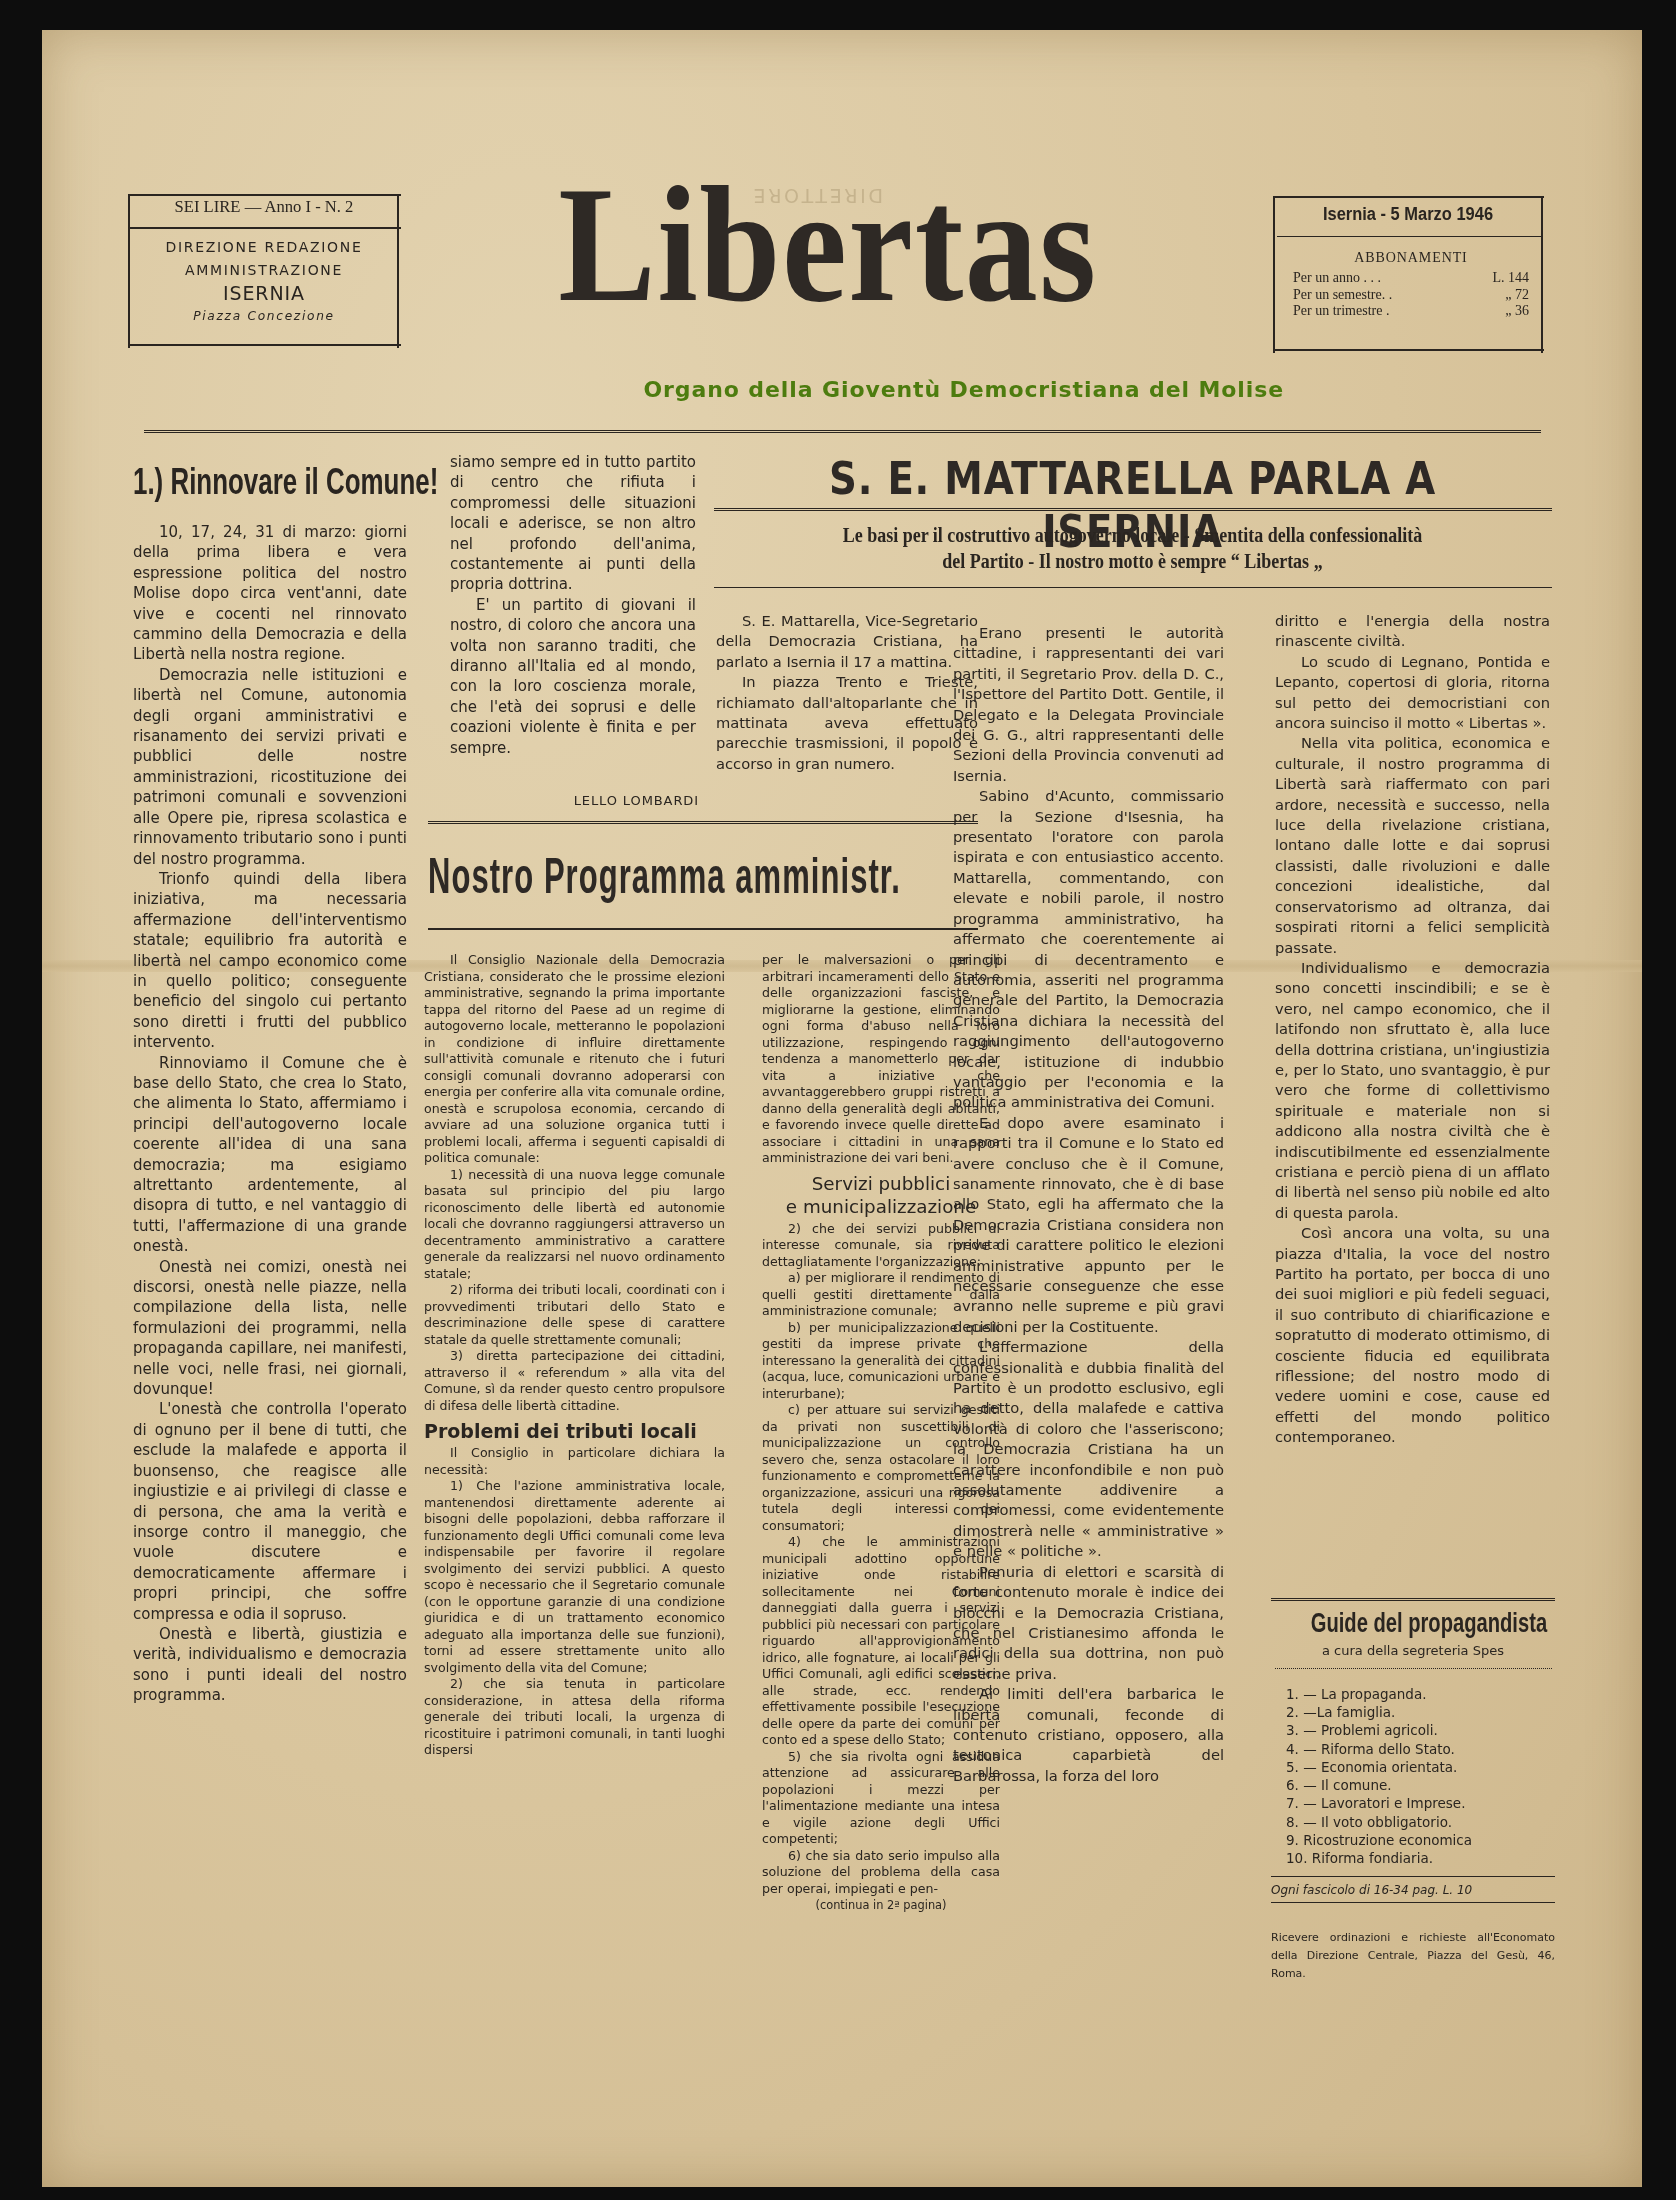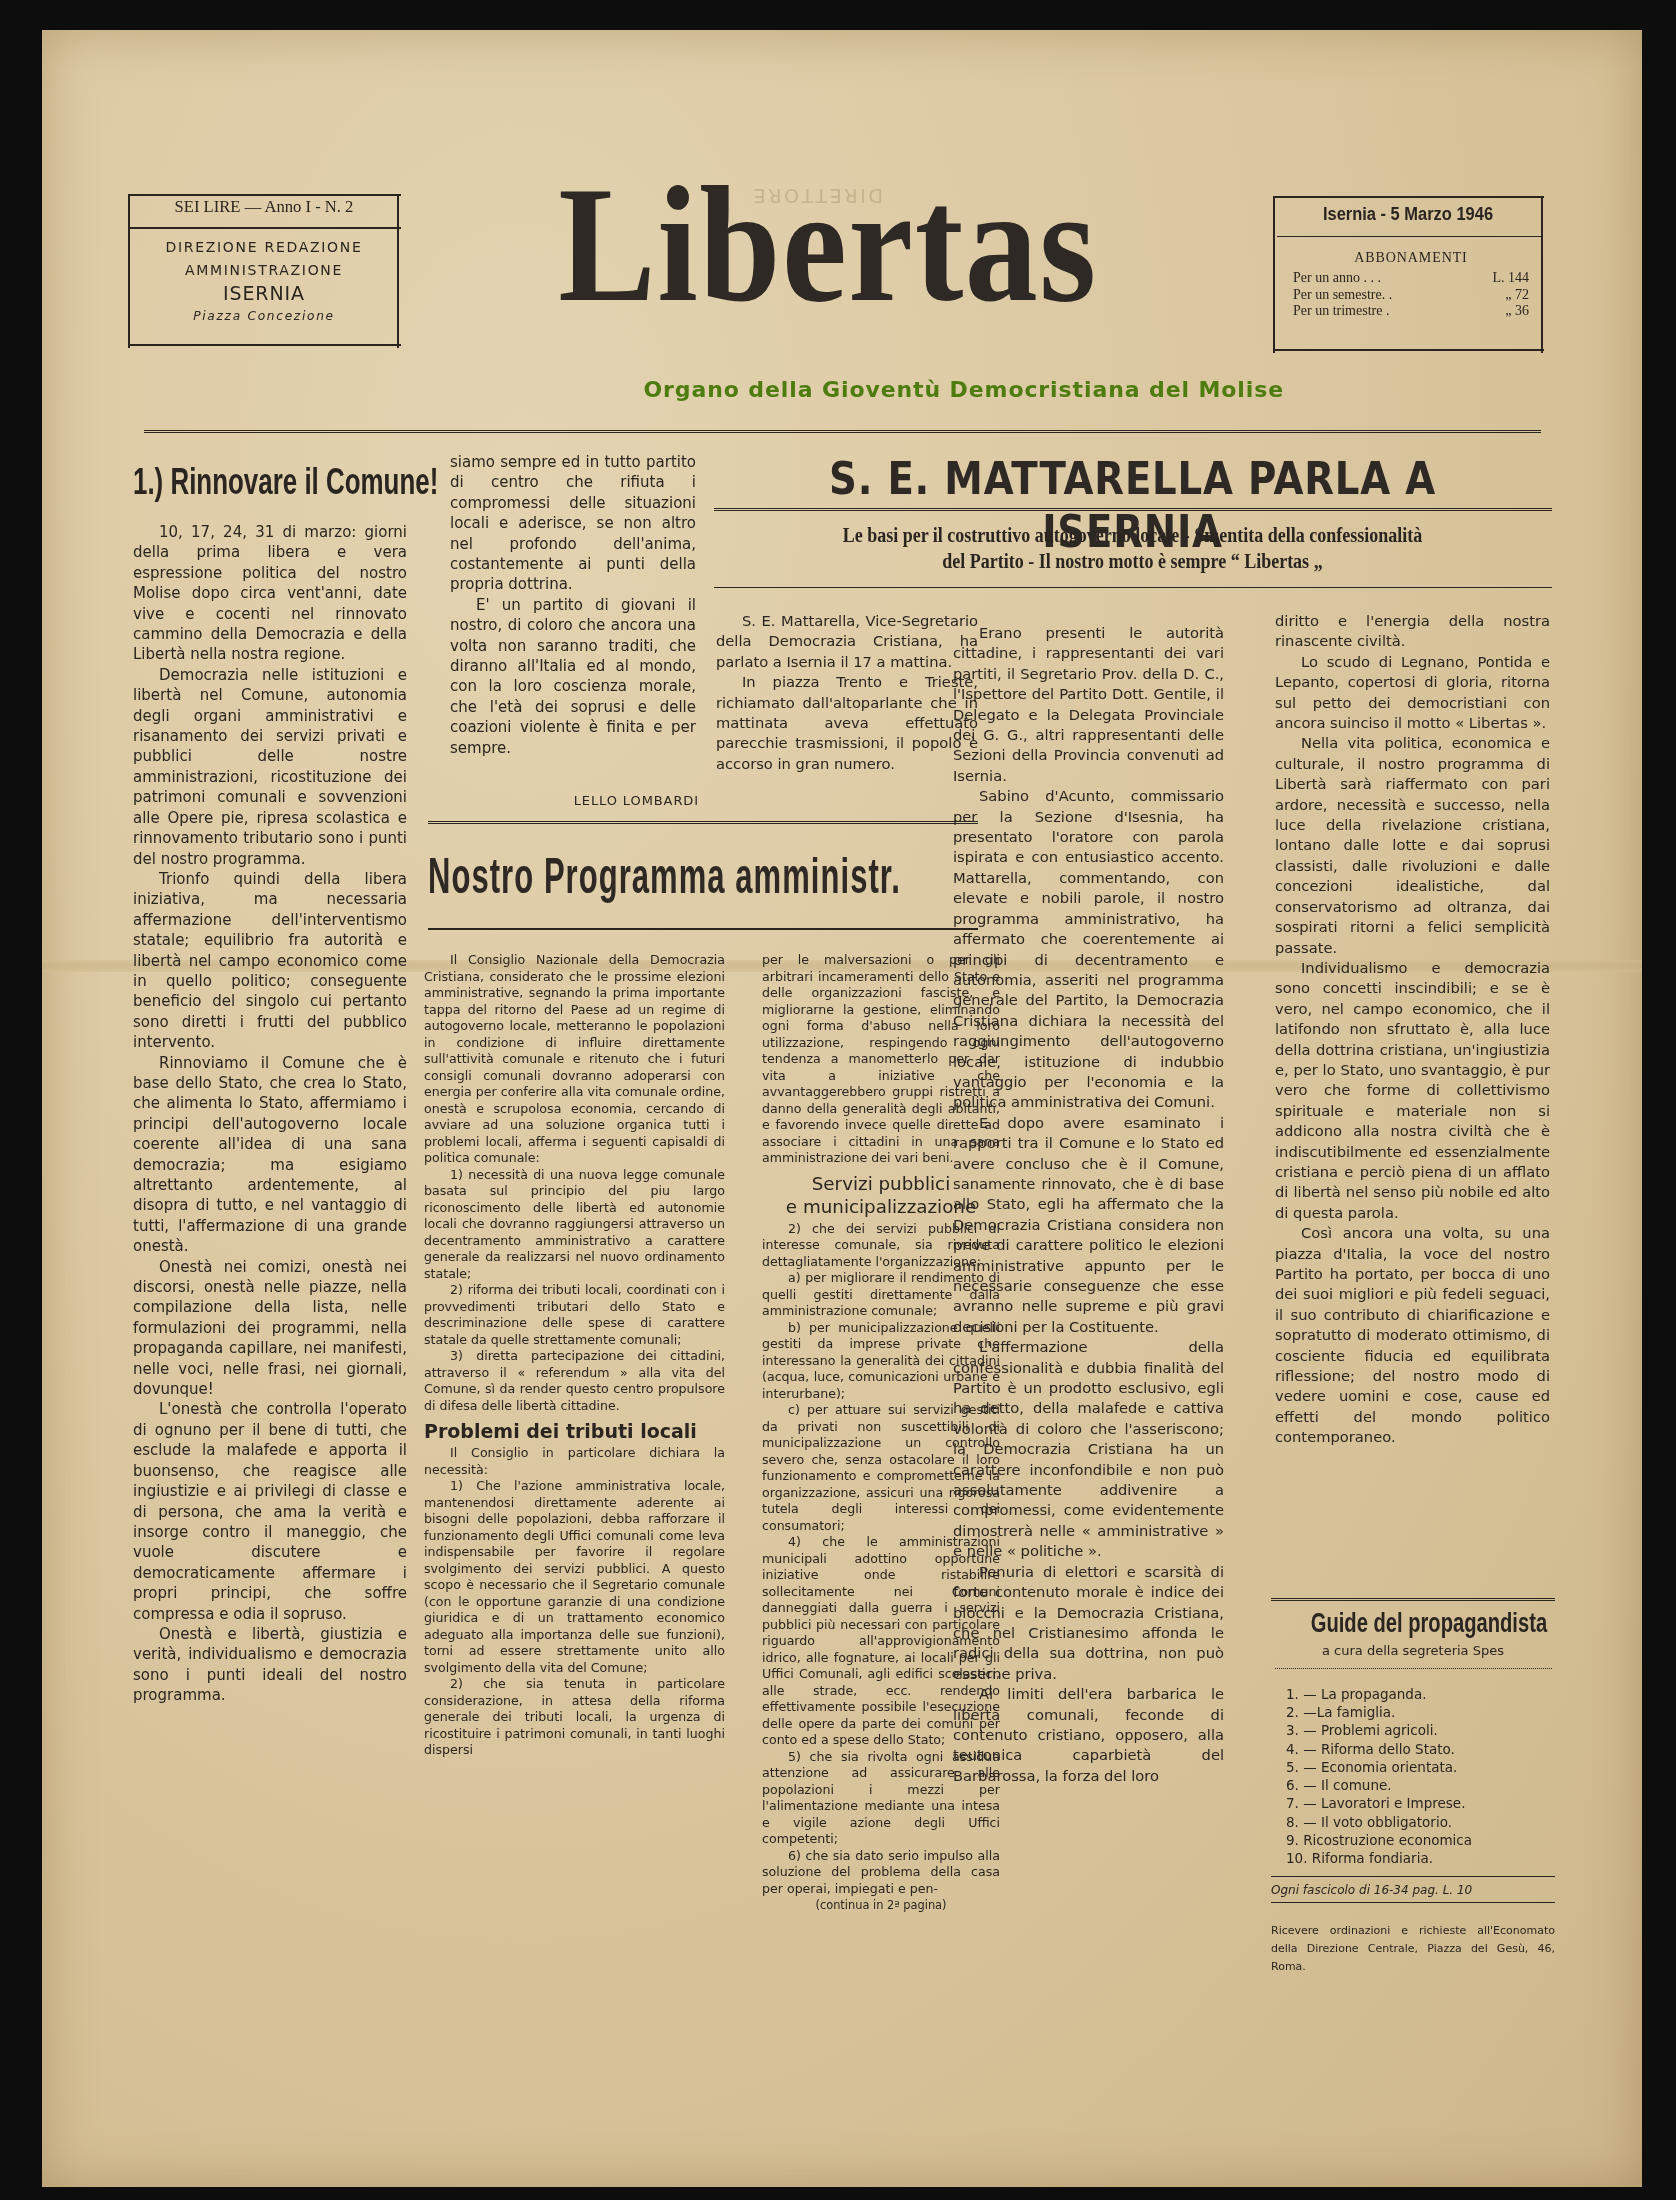--- a/index.html
+++ b/index.html
@@ -40,21 +40,21 @@
   .sub-h{font-family:"DejaVu Sans",sans-serif;font-weight:bold;color:#2a2520;text-align:center;text-indent:0 !important;}
   .col6 .sub-h{font-size:19px;line-height:24.5px;margin:5.2px 0 1.7px;text-align:left;}
   .col7 .sub-h{font-size:18.3px;line-height:23.6px;margin:5.2px 0 1.7px;font-weight:normal;}
   .cont{text-align:center;font-size:11.4px;margin-top:8.7px;text-indent:0 !important;}
   .guide{position:absolute;left:1271px;top:1607px;width:284px;color:#2a2520;}
   .guide .gt{font-family:"Liberation Sans",sans-serif;font-weight:bold;font-size:28px;text-align:center;transform:scaleX(.72);white-space:nowrap;}
   .guide .gs{font-family:"DejaVu Sans",sans-serif;font-size:13px;text-align:center;margin-top:3.5px;}
   .guide .wave{border-top:1.7px dotted #2a2520;margin:10.5px 3.5px 15.7px;}
   .guide ol{list-style:none;margin:8px;padding:0 0 0 7px;font-family:"DejaVu Sans",sans-serif;font-size:13.5px;line-height:18.3px;}
   .guide .price{border-top:1.7px solid #2a2520;border-bottom:1.7px solid #2a2520;margin-top:8.7px;padding:5.2px 0;font-family:"DejaVu Sans",sans-serif;font-style:italic;font-size:12px;}
-  .guide .addr{font-family:"DejaVu Sans",sans-serif;font-size:11px;line-height:18.3px;margin-top:19px;text-align:justify;}
+  .guide .addr{font-family:"DejaVu Sans",sans-serif;font-size:11px;line-height:18.3px;margin-top:26px;text-align:justify;}
   .stamp{position:absolute;left:751px;top:185px;font-family:"DejaVu Sans",sans-serif;font-size:19px;color:#b5a27c;letter-spacing:2.6px;transform:rotate(180deg);opacity:.6;}
 </style>
 </head>
 <body>
 
 <div class="paper">
   <div class="fold"></div>
 </div>
 
 <div class="hr" style="left:128px;top:194px;width:273px;"></div>

